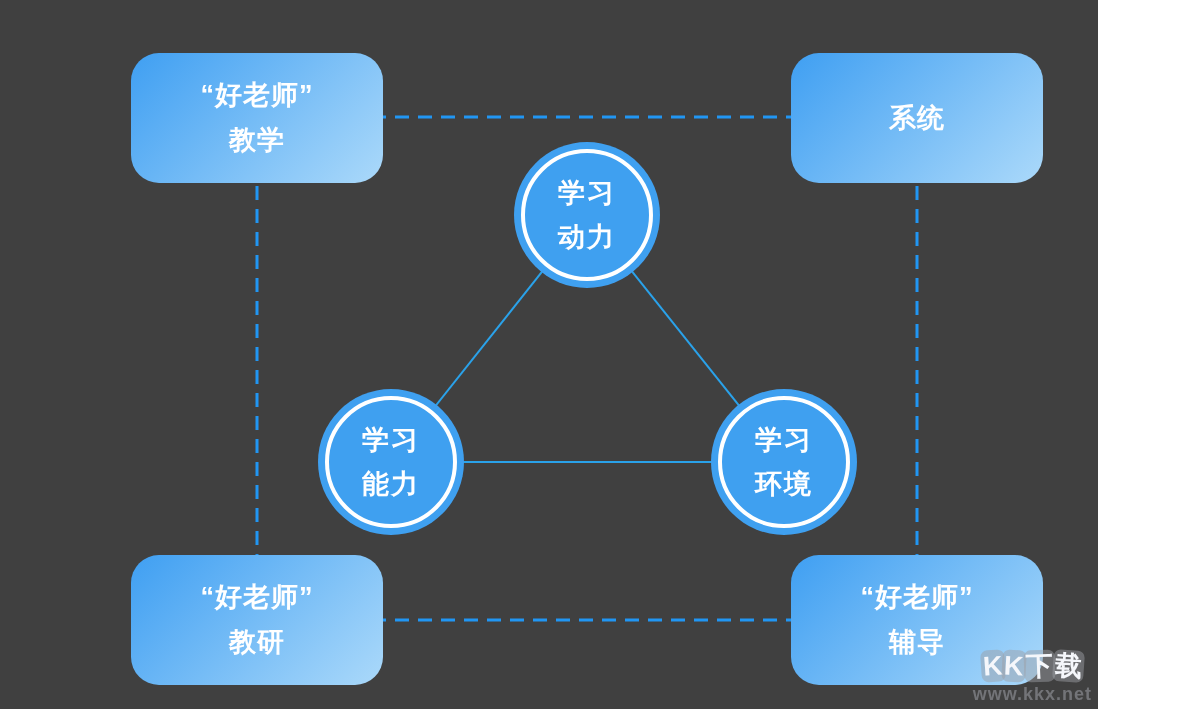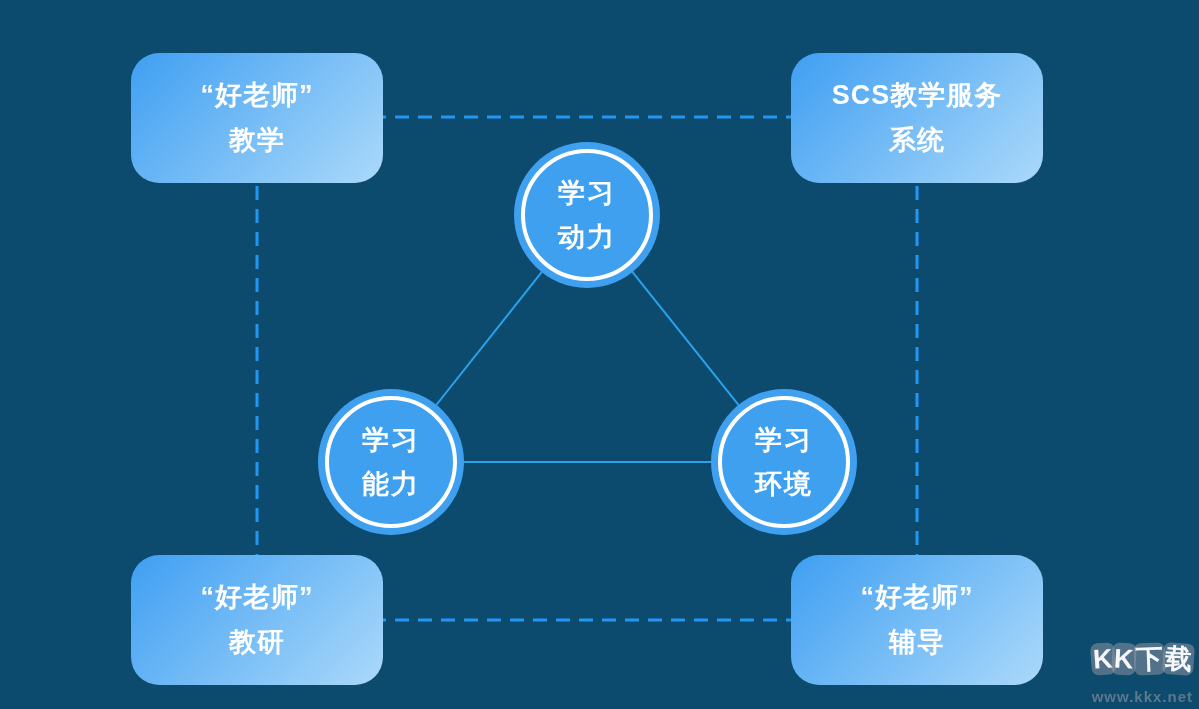--- a/index.html
+++ b/index.html
@@ -1,19 +1,19 @@
 <!DOCTYPE html>
 <html><head>
 <meta charset="utf-8">
 <style>
   * { margin:0; padding:0; box-sizing:border-box; }
   html,body { width:1199px; height:709px; }
   body { font-family:"Liberation Sans", sans-serif; }
 
-  .stage { position:relative; width:1199px; height:709px; background:#0c4a6e; overflow:hidden; }
+  .stage { position:relative; width:1098px; height:709px; background:#404040; overflow:hidden; }
 
   svg.lines { position:absolute; left:0; top:0; width:1199px; height:709px; }
   .dash-line  { stroke:#2196f3; stroke-width:3; stroke-dasharray:14 9; fill:none; }
   .solid-line { stroke:#2aa2ea; stroke-width:2; fill:none; }
 
   .box {
     position:absolute; width:252px; height:130px; border-radius:28px;
     background:linear-gradient(135deg, #3f9ff2 0%, #abd9fa 100%);
     display:flex; flex-direction:column; align-items:center; justify-content:center;
     color:#ffffff; font-weight:bold; font-size:27px; line-height:45px;
@@ -51,22 +51,22 @@
   .wm-chars span {
     display:inline-block; background:rgba(156,159,166,0.48); color:#f5f7fb;
     font-weight:bold; font-size:27px; line-height:30px; padding:1px 2px;
     border-radius:7px; margin:0 -1px;
   }
   .wm-chars span:nth-child(1){ transform:rotate(-4deg); }
   .wm-chars span:nth-child(2){ transform:rotate(3deg); }
   .wm-chars span:nth-child(3){ transform:rotate(-2deg); }
   .wm-chars span:nth-child(4){ transform:rotate(4deg); }
   .wm-url {
-    font-size:15px; font-weight:bold; color:rgba(156,159,166,0.55);
-    letter-spacing:1px; margin-top:13px;
+    font-size:18px; font-weight:bold; color:rgba(156,159,166,0.55);
+    letter-spacing:1px; margin-top:2px;
   }
 </style>
 </head>
 <body>
 
 <div class="stage">
 
   <svg class="lines" viewBox="0 0 1199 709" aria-hidden="true">
     <line class="dash-line" x1="257" y1="117" x2="917" y2="117"></line>
     <line class="dash-line" x1="257" y1="620" x2="917" y2="620"></line>
@@ -76,21 +76,20 @@
     <line class="solid-line" x1="587" y1="215" x2="784" y2="462"></line>
     <line class="solid-line" x1="391" y1="462" x2="784" y2="462"></line>
   </svg>
 
   <div class="box tl">
     <div>“好老师”</div>
     <div>教学</div>
   </div>
 
   <div class="box tr">
-    <div>SCS教学服务</div>
     <div>系统</div>
   </div>
 
   <div class="box bl">
     <div>“好老师”</div>
     <div>教研</div>
   </div>
 
   <div class="box br">
     <div>“好老师”</div>

